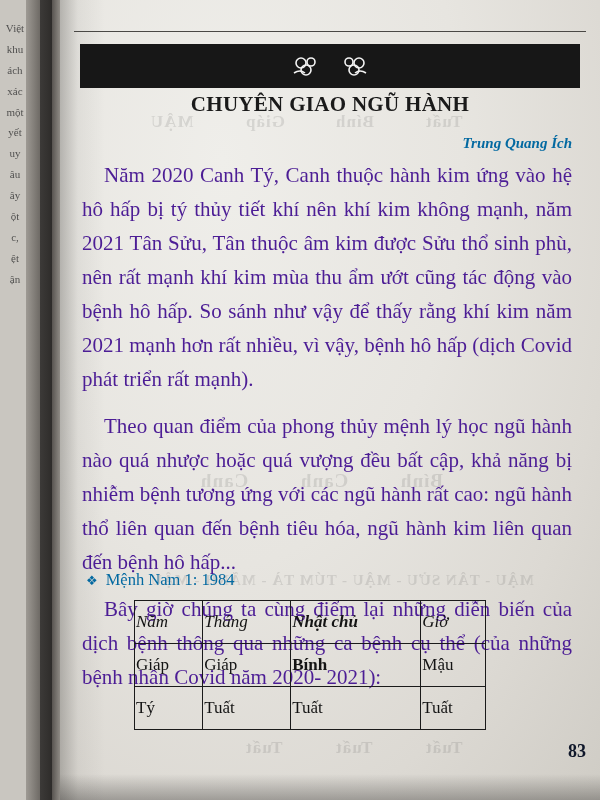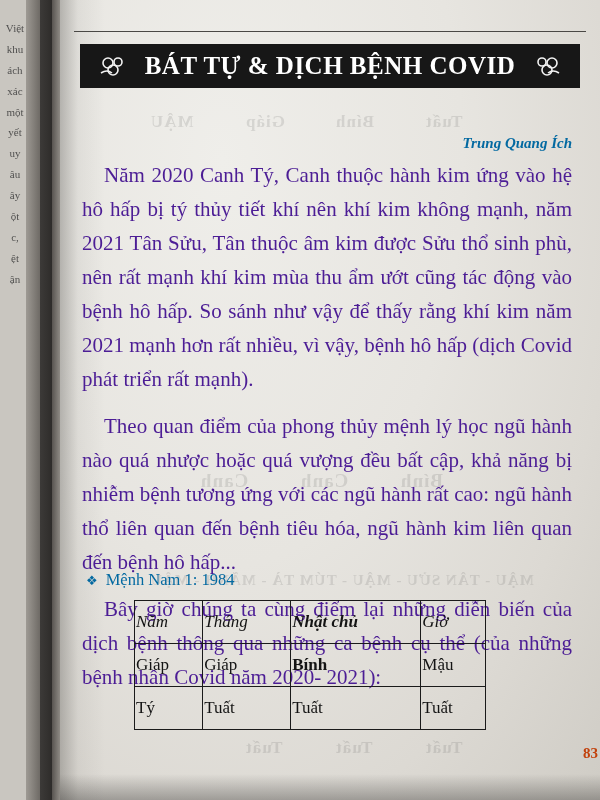--- a/index.html
+++ b/index.html
@@ -176,26 +176,26 @@
     height: 40px;
     text-align: left;
     font-size: 17px;
     color: #141414;
   }
   table.pillar tr.head td { font-style: italic; }
   table.pillar td.strong { font-weight: 700; font-style: normal; }
 
   .folio {
     position: absolute;
-    right: 2px;
+    right: 14px;
     bottom: 38px;
     font-family: "Liberation Serif", serif;
     font-weight: 700;
-    font-size: 15px;
-    color: #c2410c;
+    font-size: 18px;
+    color: #0f172a;
   }
 
   .shadow-bottom {
     position: absolute;
     left: 60px; right: 0; bottom: 0;
     height: 26px;
     background: linear-gradient(180deg, rgba(0,0,0,0) 0%, rgba(40,38,36,.35) 100%);
     pointer-events: none;
   }
 </style>
@@ -241,33 +241,33 @@
     <span class="cloud-orn">
       <svg viewBox="0 0 30 26" width="30" height="26" aria-hidden="true">
         <g fill="none" stroke="#ffffff" stroke-width="1.6">
           <circle cx="9" cy="10" r="5"></circle>
           <circle cx="19" cy="9" r="4"></circle>
           <circle cx="14" cy="17" r="5"></circle>
           <path d="M2 20 q6 -4 11 0"></path>
         </g>
       </svg>
     </span>
-    <span class="title">BÁT TỰ &amp; DỊCH BỆNH COVID</span>
     <span class="cloud-orn">
       <svg viewBox="0 0 30 26" width="30" height="26" aria-hidden="true">
         <g fill="none" stroke="#ffffff" stroke-width="1.6">
           <circle cx="21" cy="10" r="5"></circle>
           <circle cx="11" cy="9" r="4"></circle>
           <circle cx="16" cy="17" r="5"></circle>
           <path d="M28 20 q-6 -4 -11 0"></path>
         </g>
       </svg>
     </span>
   </div>
 
+  <div class="subtitle">CHUYÊN GIAO NGŨ HÀNH</div>
   <div class="byline">Trung Quang Ích</div>
 
   <div class="body">
     <p>Năm 2020 Canh Tý, Canh thuộc hành kim ứng vào hệ hô hấp bị tý thủy tiết khí nên khí kim không mạnh, năm 2021 Tân Sửu, Tân thuộc âm kim được Sửu thổ sinh phù, nên rất mạnh khí kim mùa thu ẩm ướt cũng tác động vào bệnh hô hấp. So sánh như vậy để thấy rằng khí kim năm 2021 mạnh hơn rất nhiều, vì vậy, bệnh hô hấp (dịch Covid phát triển rất mạnh).</p>
     <p>Theo quan điểm của phong thủy mệnh lý học ngũ hành nào quá nhược hoặc quá vượng đều bất cập, khả năng bị nhiễm bệnh tương ứng với các ngũ hành rất cao: ngũ hành thổ liên quan đến bệnh tiêu hóa, ngũ hành kim liên quan đến bệnh hô hấp...</p>
     <p>Bây giờ chúng ta cùng điểm lại những diễn biến của dịch bệnh thông qua những ca bệnh cụ thể (của những bệnh nhân Covid năm 2020- 2021):</p>
   </div>
 
   <div class="bullet-line">
     <span class="dia">❖</span><span>Mệnh Nam 1: 1984</span>

